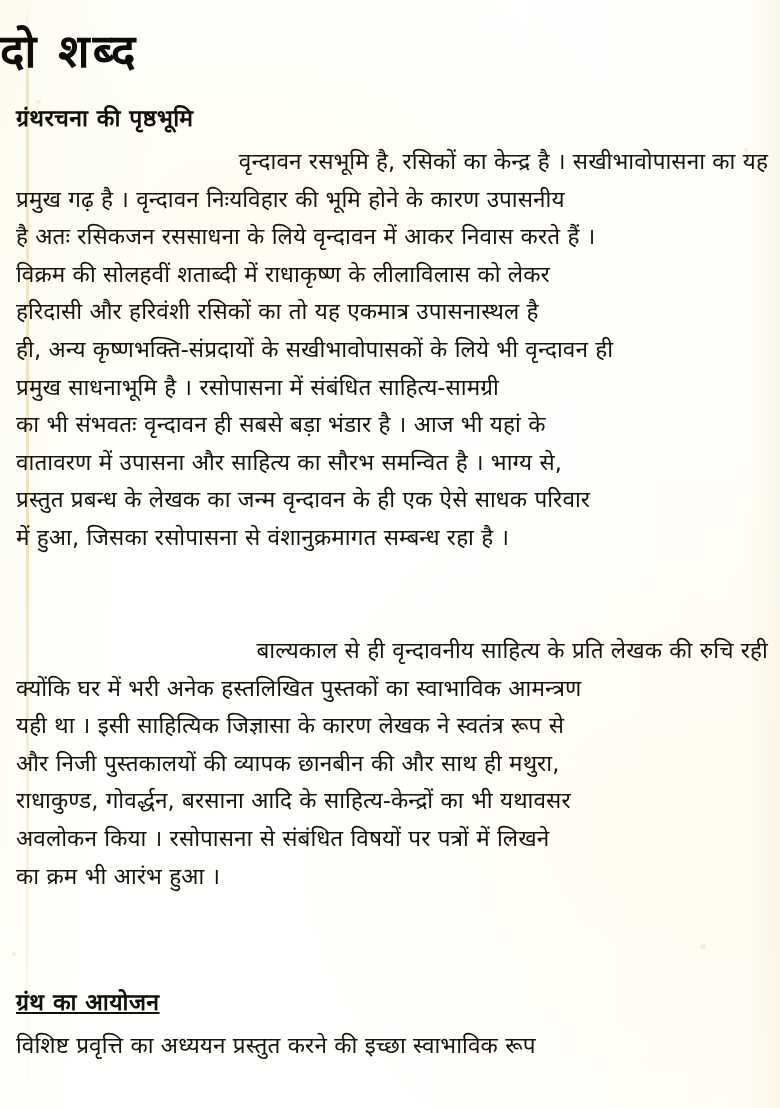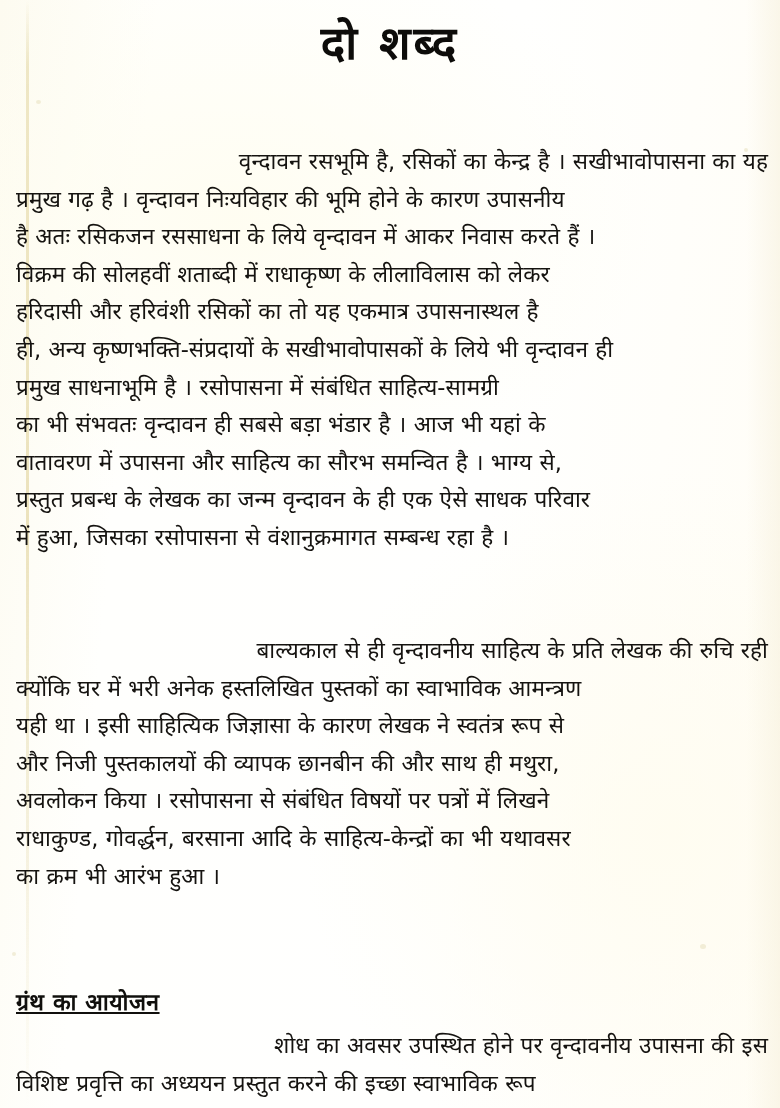--- a/index.html
+++ b/index.html
@@ -46,22 +46,21 @@
   .speck {
     position: absolute;
     background: #e8e0bd;
     border-radius: 50%;
     opacity: .55;
   }
 
   .title {
     position: absolute;
     left: 0; right: 0;
-    top: 16px;
-    text-align: center;
+    top: 24px;
     font-size: 46px;
     line-height: 1.18;
     font-weight: 700;
     letter-spacing: 3px;
     color: #0d0c0a;
   }
 
   .heading {
     position: absolute;
     left: 16px;
@@ -101,45 +100,45 @@
   <div class="fold-line"></div>
   <div class="edge-shade-right"></div>
 
   <div class="speck" style="left:36px; top:100px; width:5px; height:4px;"></div>
   <div class="speck" style="left:744px; top:148px; width:4px; height:4px;"></div>
   <div class="speck" style="left:700px; top:944px; width:6px; height:5px;"></div>
   <div class="speck" style="left:12px; top:952px; width:4px; height:4px;"></div>
 
   <div class="title">दो शब्द</div>
 
+  <div class="heading" id="heading-background">ग्रंथरचना की पृष्ठभूमि</div>
 
   <div class="para" id="para-1">
     <div class="line indent">वृन्दावन रसभूमि है, रसिकों का  केन्द्र है ।  सखीभावोपासना का यह</div>
     <div class="line">प्रमुख गढ़ है ।  वृन्दावन निःयविहार की भूमि होने के  कारण उपासनीय</div>
     <div class="line">है अतः रसिकजन रससाधना के लिये वृन्दावन में आकर निवास करते हैं ।</div>
     <div class="line">विक्रम की  सोलहवीं  शताब्दी में  राधाकृष्ण के  लीलाविलास  को  लेकर</div>
     <div class="line">हरिदासी और हरिवंशी  रसिकों का  तो  यह  एकमात्र  उपासनास्थल है</div>
     <div class="line">ही, अन्य कृष्णभक्ति-संप्रदायों के सखीभावोपासकों के  लिये भी वृन्दावन ही</div>
     <div class="line">प्रमुख  साधनाभूमि  है ।  रसोपासना  में  संबंधित  साहित्य-सामग्री</div>
     <div class="line">का भी संभवतः  वृन्दावन ही  सबसे  बड़ा  भंडार है ।  आज भी  यहां के</div>
     <div class="line">वातावरण में  उपासना और साहित्य का  सौरभ समन्वित है ।  भाग्य से,</div>
     <div class="line">प्रस्तुत प्रबन्ध के  लेखक का जन्म वृन्दावन के ही  एक ऐसे साधक परिवार</div>
     <div class="line">में हुआ, जिसका रसोपासना से वंशानुक्रमागत सम्बन्ध रहा है ।</div>
   </div>
 
   <div class="para" id="para-2">
     <div class="line indent">बाल्यकाल से  ही वृन्दावनीय साहित्य के  प्रति  लेखक की रुचि रही</div>
     <div class="line">क्योंकि घर में  भरी अनेक हस्तलिखित पुस्तकों का  स्वाभाविक आमन्त्रण</div>
     <div class="line">यही था ।  इसी साहित्यिक  जिज्ञासा के  कारण लेखक ने  स्वतंत्र रूप से</div>
     <div class="line">और निजी पुस्तकालयों  की  व्यापक छानबीन की  और साथ ही  मथुरा,</div>
+    <div class="line">राधाकुण्ड, गोवर्द्धन,  बरसाना आदि के  साहित्य-केन्द्रों का  भी यथावसर</div>
     <div class="line">अवलोकन किया ।  रसोपासना से  संबंधित  विषयों पर  पत्रों  में  लिखने</div>
-    <div class="line">राधाकुण्ड, गोवर्द्धन,  बरसाना आदि के  साहित्य-केन्द्रों का  भी यथावसर</div>
     <div class="line">का क्रम भी आरंभ हुआ ।</div>
   </div>
 
   <div class="heading" id="heading-organization">ग्रंथ का आयोजन</div>
 
   <div class="para" id="para-3">
-    <div class="line indent">शोध का अवसर  उपस्थित  होने  पर वृन्दावनीय  उपासना  की इस</div>
     <div class="line">विशिष्ट प्रवृत्ति का  अध्ययन प्रस्तुत  करने  की  इच्छा  स्वाभाविक रूप</div>
   </div>
 
 </div>
 
 </body></html>

